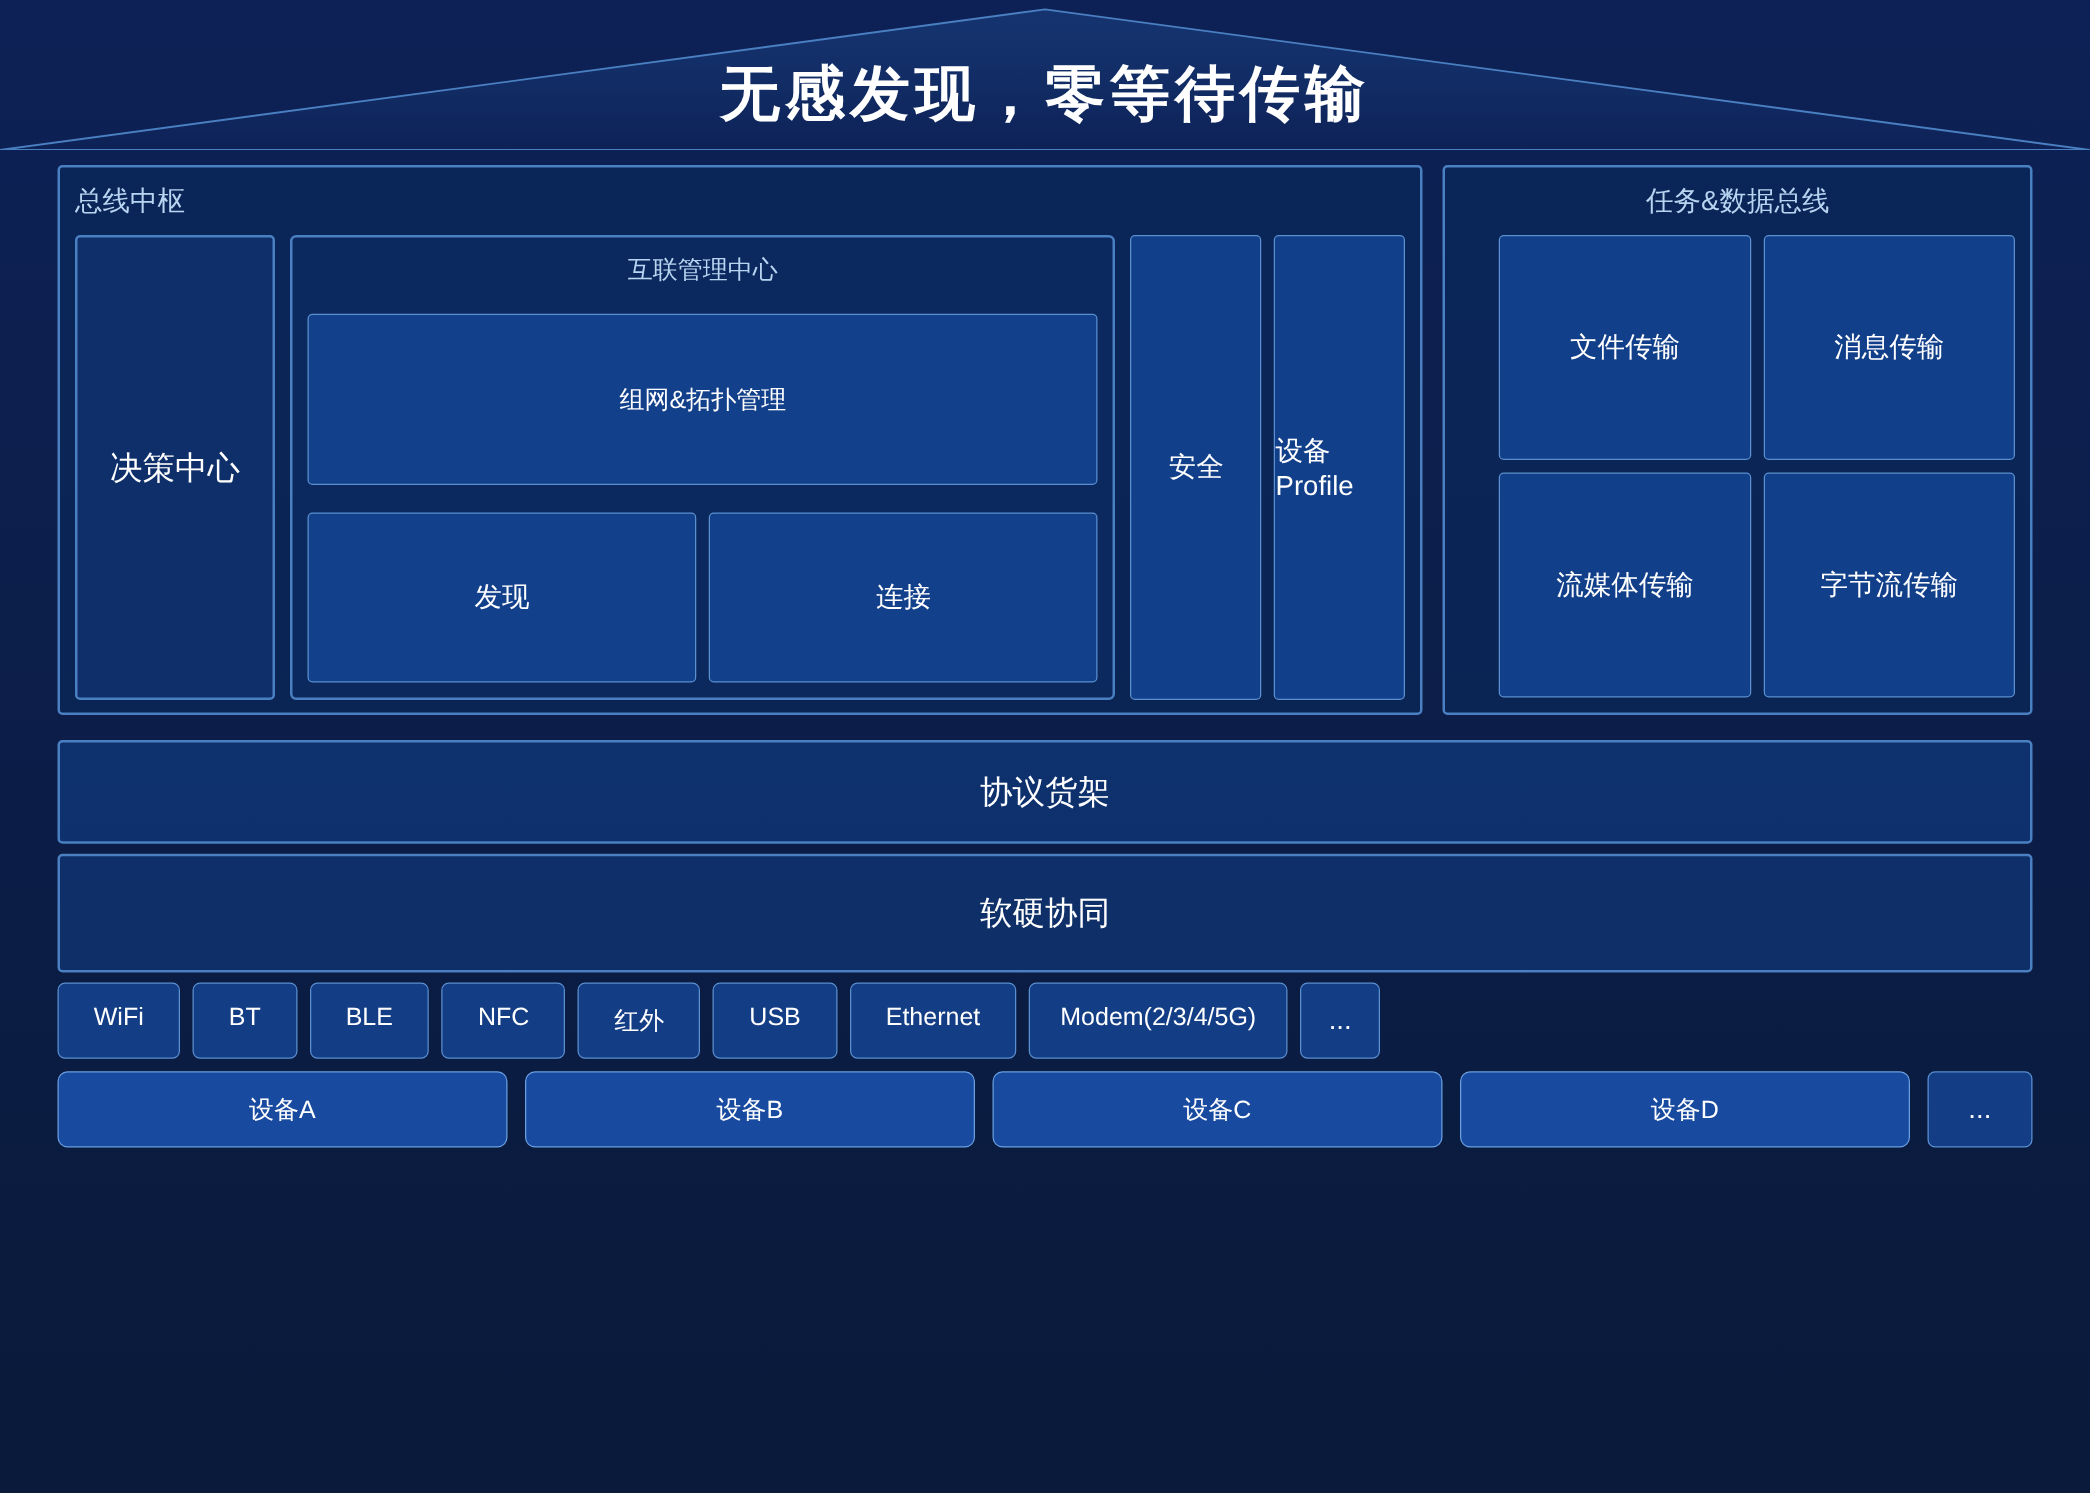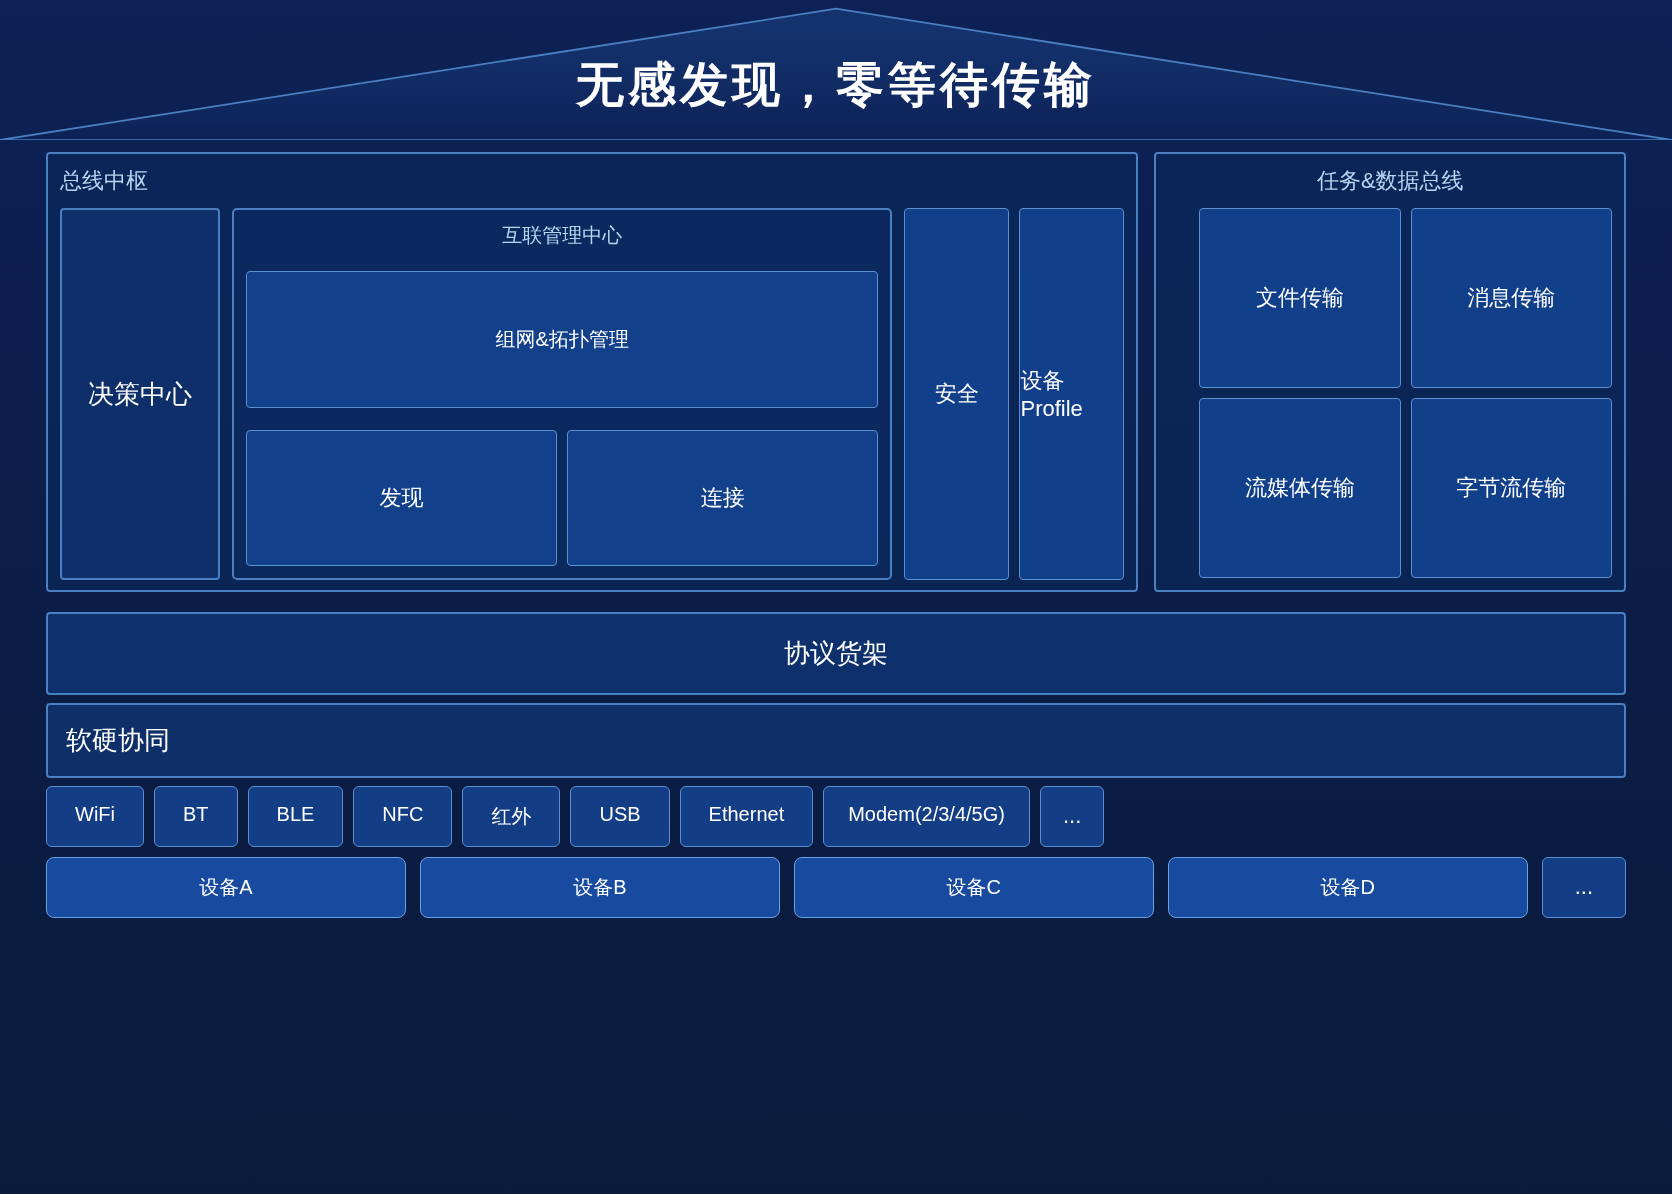--- a/index.html
+++ b/index.html
@@ -214,23 +214,24 @@
       font-size: 26px;
       padding: 22px;
       margin: 8px 0;
     }
 
     
     .soft-hard {
       background: rgba(15, 55, 120, 0.7);
       border: 2px solid #4a7fc1;
       border-radius: 4px;
+      text-align: center;
       color: #ffffff;
       font-size: 26px;
-      padding: 18px;
+      padding: 28px;
       margin-bottom: 8px;
     }
 
     
     .bottom-tags-row {
       display: flex;
       gap: 10px;
       margin-bottom: 10px;
     }
 
@@ -273,21 +274,21 @@
       font-size: 22px;
       padding: 16px 22px;
       text-align: center;
     }
   </style>
 </head>
 <body>
 
 <div class="main-container">
 
-  <div class="roof" style="width:100%; position:relative; height:140px; flex-shrink:0;">
+  <div class="roof" style="width:100%; position:relative; height:120px; flex-shrink:0;">
     <svg class="triangle-svg" viewBox="0 0 1672 160" preserveAspectRatio="none">
       <defs>
         <linearGradient id="triGrad" x1="0" y1="0" x2="0" y2="1">
           <stop offset="0%" stop-color="#1a4080" stop-opacity="0.6"></stop>
           <stop offset="100%" stop-color="#0d2156" stop-opacity="0.9"></stop>
         </linearGradient>
       </defs>
 
       <polygon points="0,160 836,10 1672,160" fill="url(#triGrad)" stroke="#4a7fc1" stroke-width="2"></polygon>
     </svg>

